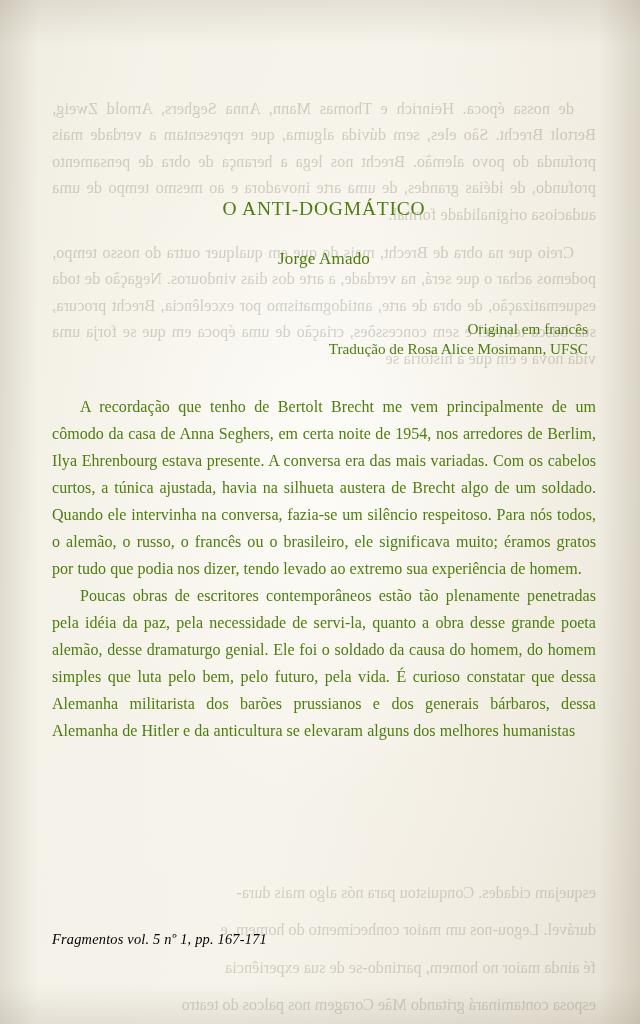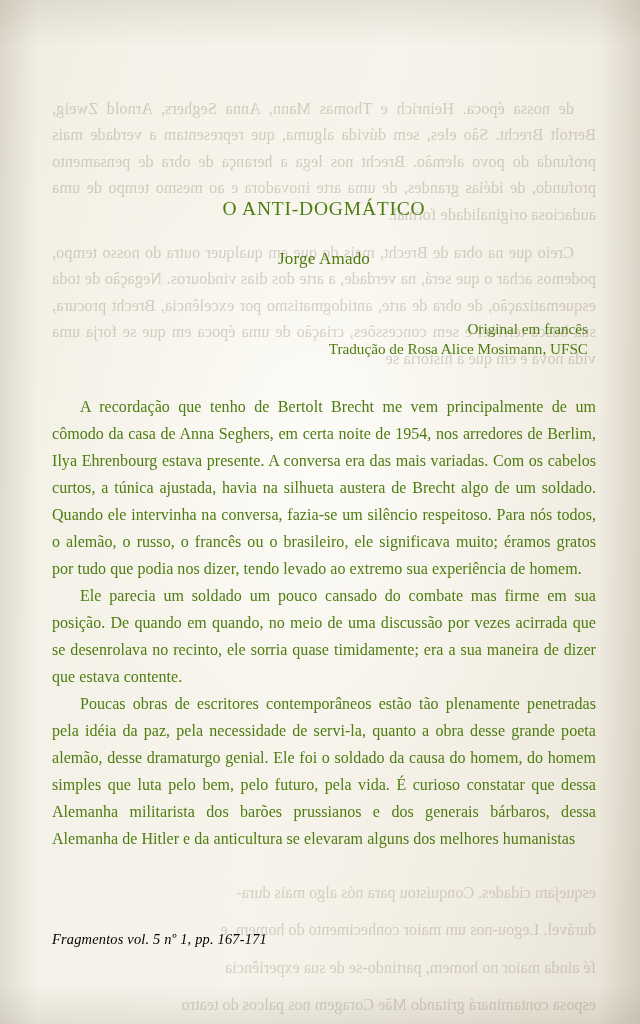--- a/index.html
+++ b/index.html
@@ -147,21 +147,20 @@
 
   <p class="author">Jorge Amado</p>
 
   <div class="credits">
     <div>Original em francês</div>
     <div>Tradução de Rosa Alice Mosimann, UFSC</div>
   </div>
 
   <div class="body-text">
     <p>A recordação que tenho de Bertolt Brecht me vem principalmente de um cômodo da casa de Anna Seghers, em certa noite de 1954, nos arredores de Berlim, Ilya Ehrenbourg estava presente. A conversa era das mais variadas. Com os cabelos curtos, a túnica ajustada, havia na silhueta austera de Brecht algo de um soldado. Quando ele intervinha na conversa, fazia-se um silêncio respeitoso. Para nós todos, o alemão, o russo, o francês ou o brasileiro, ele significava muito; éramos gratos por tudo que podia nos dizer, tendo levado ao extremo sua experiência de homem.</p>
-    <p>Ele parecia um soldado um pouco cansado do combate mas firme em sua posição. De quando em quando, no meio de uma discussão por vezes acirrada que se desenrolava no recinto, ele sorria quase timidamente; era a sua maneira de dizer que estava contente.</p>
     <p>Poucas obras de escritores contemporâneos estão tão plenamente penetradas pela idéia da paz, pela necessidade de servi-la, quanto a obra desse grande poeta alemão, desse dramaturgo genial. Ele foi o soldado da causa do homem, do homem simples que luta pelo bem, pelo futuro, pela vida. É curioso constatar que dessa Alemanha militarista dos barões prussianos e dos generais bárbaros, dessa Alemanha de Hitler e da anticultura se elevaram alguns dos melhores humanistas</p>
   </div>
 
 </div>
 
 <div class="footer">
   <span>Fragmentos vol. 5 nº 1, pp.</span>
   <span class="pages">167-171</span>
 </div>
 

